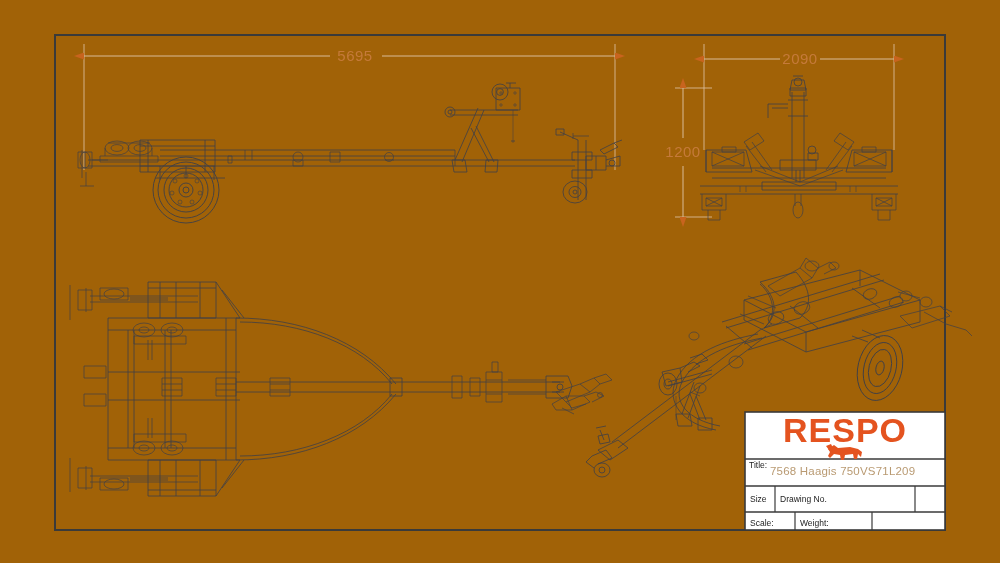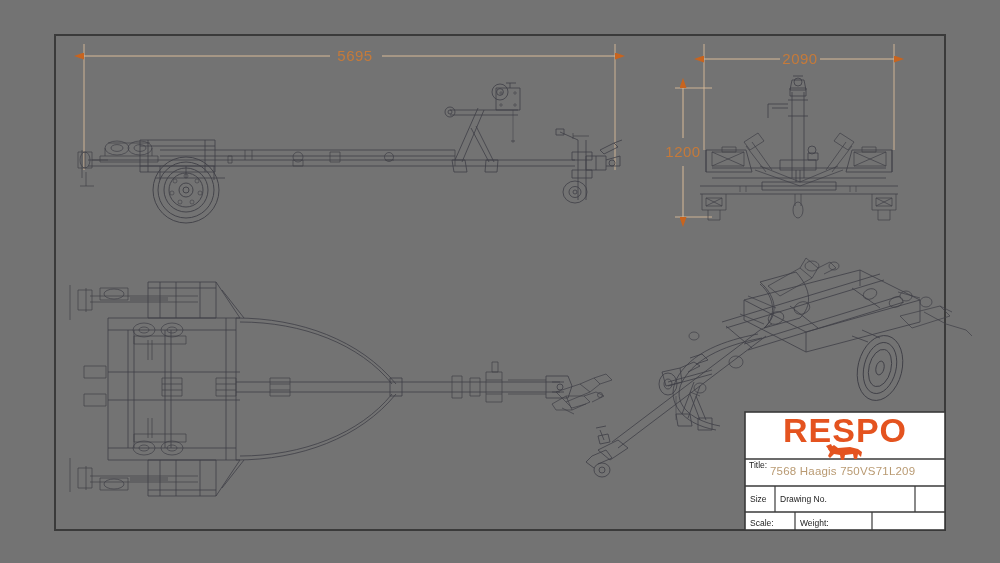--- a/index.html
+++ b/index.html
@@ -1,18 +1,18 @@
 <!DOCTYPE html>
 <html><head>
 <meta charset="utf-8">
 <style>
   html,body{margin:0;padding:0;background:#ffffff;}
   body{width:1000px;height:563px;overflow:hidden;
        font-family:"Liberation Sans", sans-serif;}
-  #sheet{position:relative;width:1000px;height:563px;background:#737373;}
+  #sheet{position:relative;width:1000px;height:563px;background:#a16207;}
   #sheet svg{position:absolute;left:0;top:0;}
   .dimtxt{font-family:"Liberation Sans", sans-serif;font-size:15px;fill:#c57a3a;
           letter-spacing:.5px;}
   .tbtxt{font-family:"Liberation Sans", sans-serif;font-size:8.5px;fill:#232323;}
   .titleval{font-family:"Liberation Sans", sans-serif;font-size:11.5px;fill:#b99a72;
             letter-spacing:.2px;}
   .logotxt{font-family:"Liberation Sans", sans-serif;font-weight:bold;font-size:34px;
            fill:#e4531f;letter-spacing:1px;}
 </style>
 </head>

